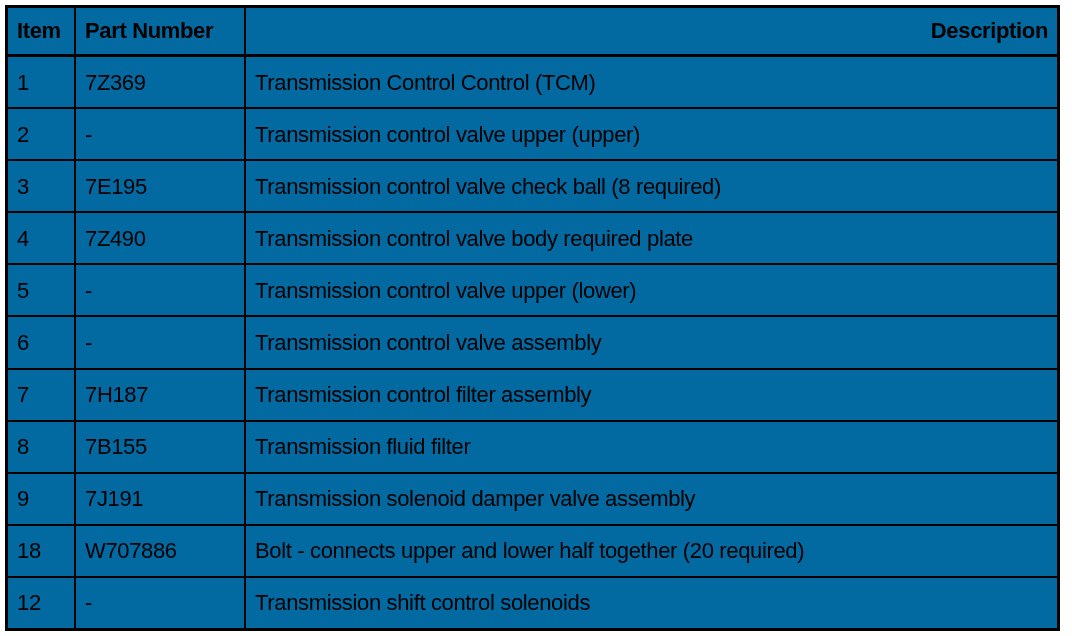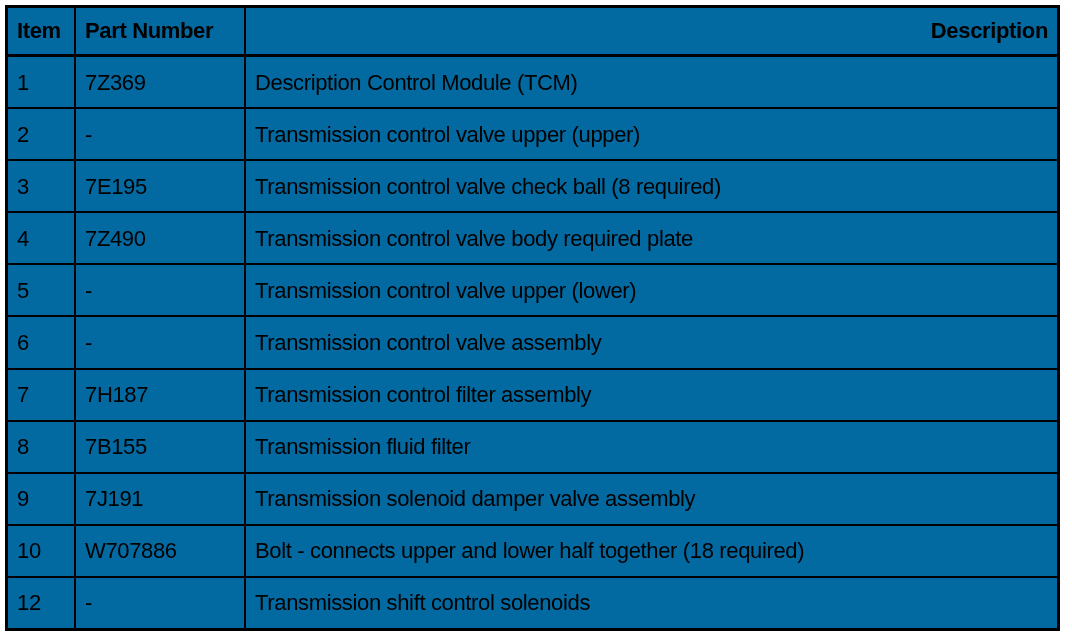--- a/index.html
+++ b/index.html
@@ -112,21 +112,21 @@
         <tr>
           <th class="th-item sep">Item</th>
           <th class="th-part sep">Part Number</th>
           <th class="th-desc">Description</th>
         </tr>
       </thead>
       <tbody id="parts-table-body">
       <tr>
             <td class="sep">1</td>
             <td class="sep">7Z369</td>
-            <td class="desc-cell">Description Control Module (TCM)</td>
+            <td class="desc-cell">Transmission Control Control (TCM)</td>
           </tr>
           <tr>
             <td class="sep">2</td>
             <td class="sep">-</td>
             <td class="desc-cell">Transmission control valve upper (upper)</td>
           </tr>
           <tr>
             <td class="sep">3</td>
             <td class="sep">7E195</td>
             <td class="desc-cell">Transmission control valve check ball (8 required)</td>
@@ -155,23 +155,23 @@
             <td class="sep">8</td>
             <td class="sep">7B155</td>
             <td class="desc-cell">Transmission fluid filter</td>
           </tr>
           <tr>
             <td class="sep">9</td>
             <td class="sep">7J191</td>
             <td class="desc-cell">Transmission solenoid damper valve assembly</td>
           </tr>
           <tr>
-            <td class="sep">10</td>
+            <td class="sep">18</td>
             <td class="sep">W707886</td>
-            <td class="desc-cell">Bolt - connects upper and lower half together (18 required)</td>
+            <td class="desc-cell">Bolt - connects upper and lower half together (20 required)</td>
           </tr>
           <tr>
             <td class="sep">12</td>
             <td class="sep">-</td>
             <td class="desc-cell">Transmission shift control solenoids</td>
           </tr>
         </tbody>
     </table>
   </div>
 

